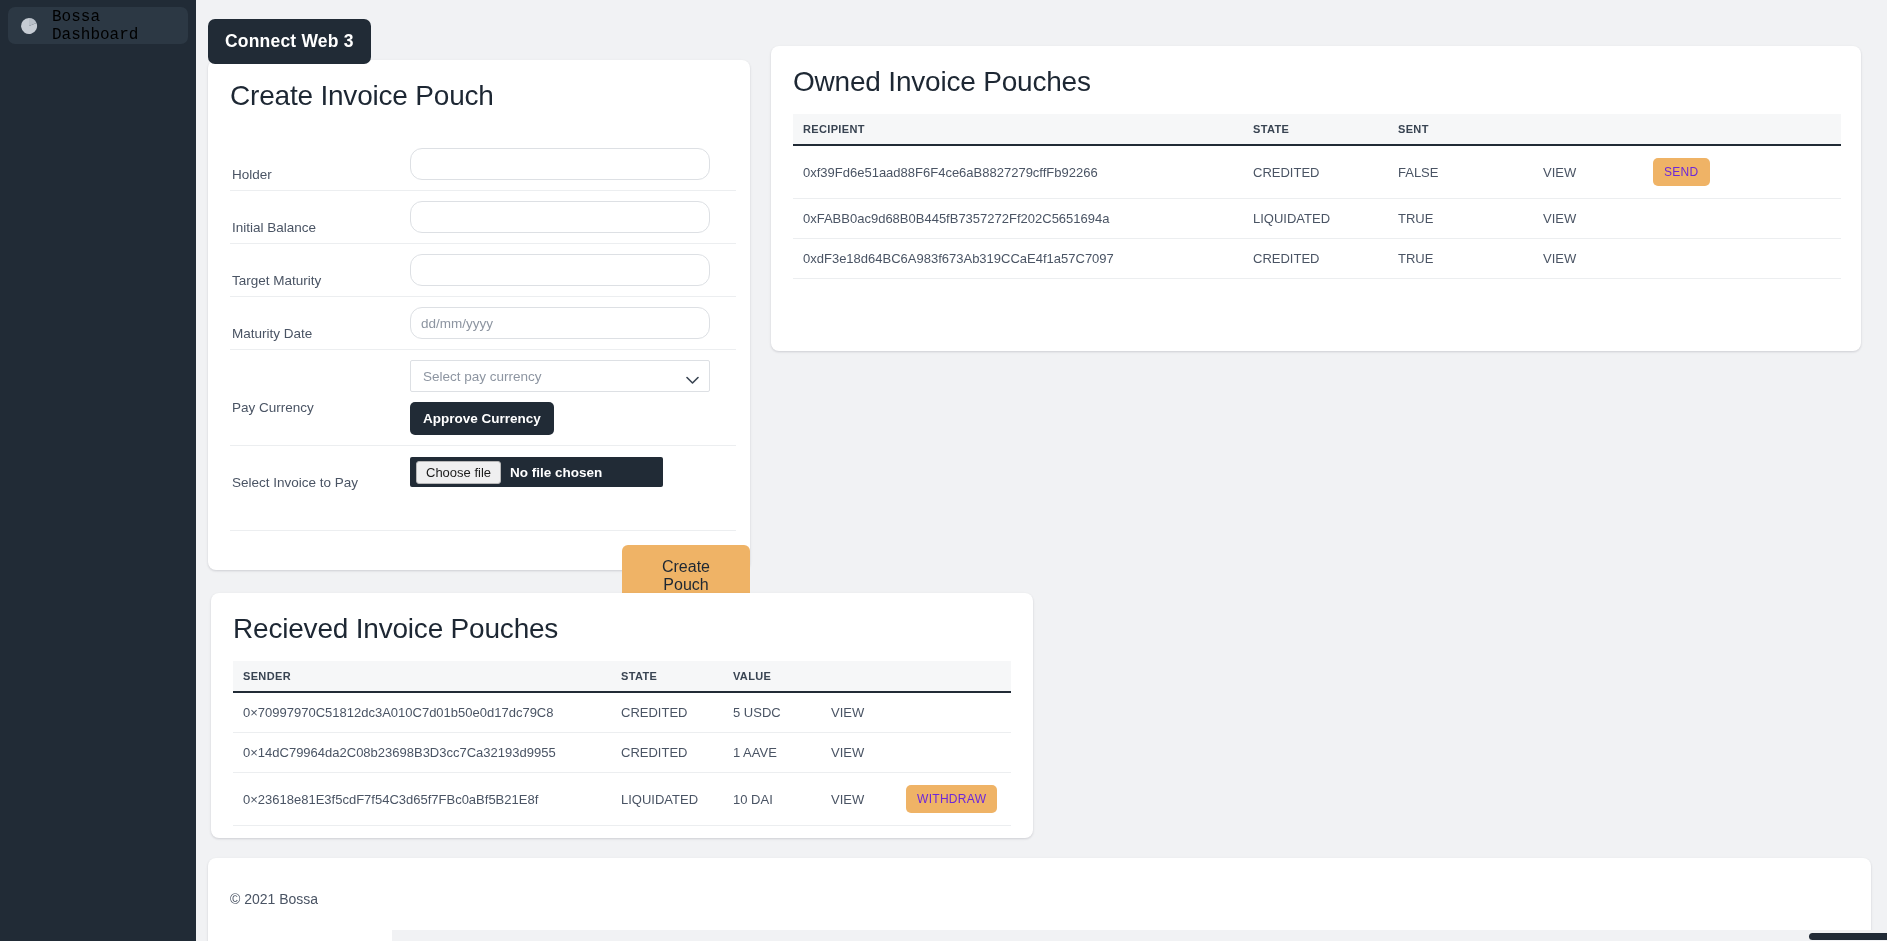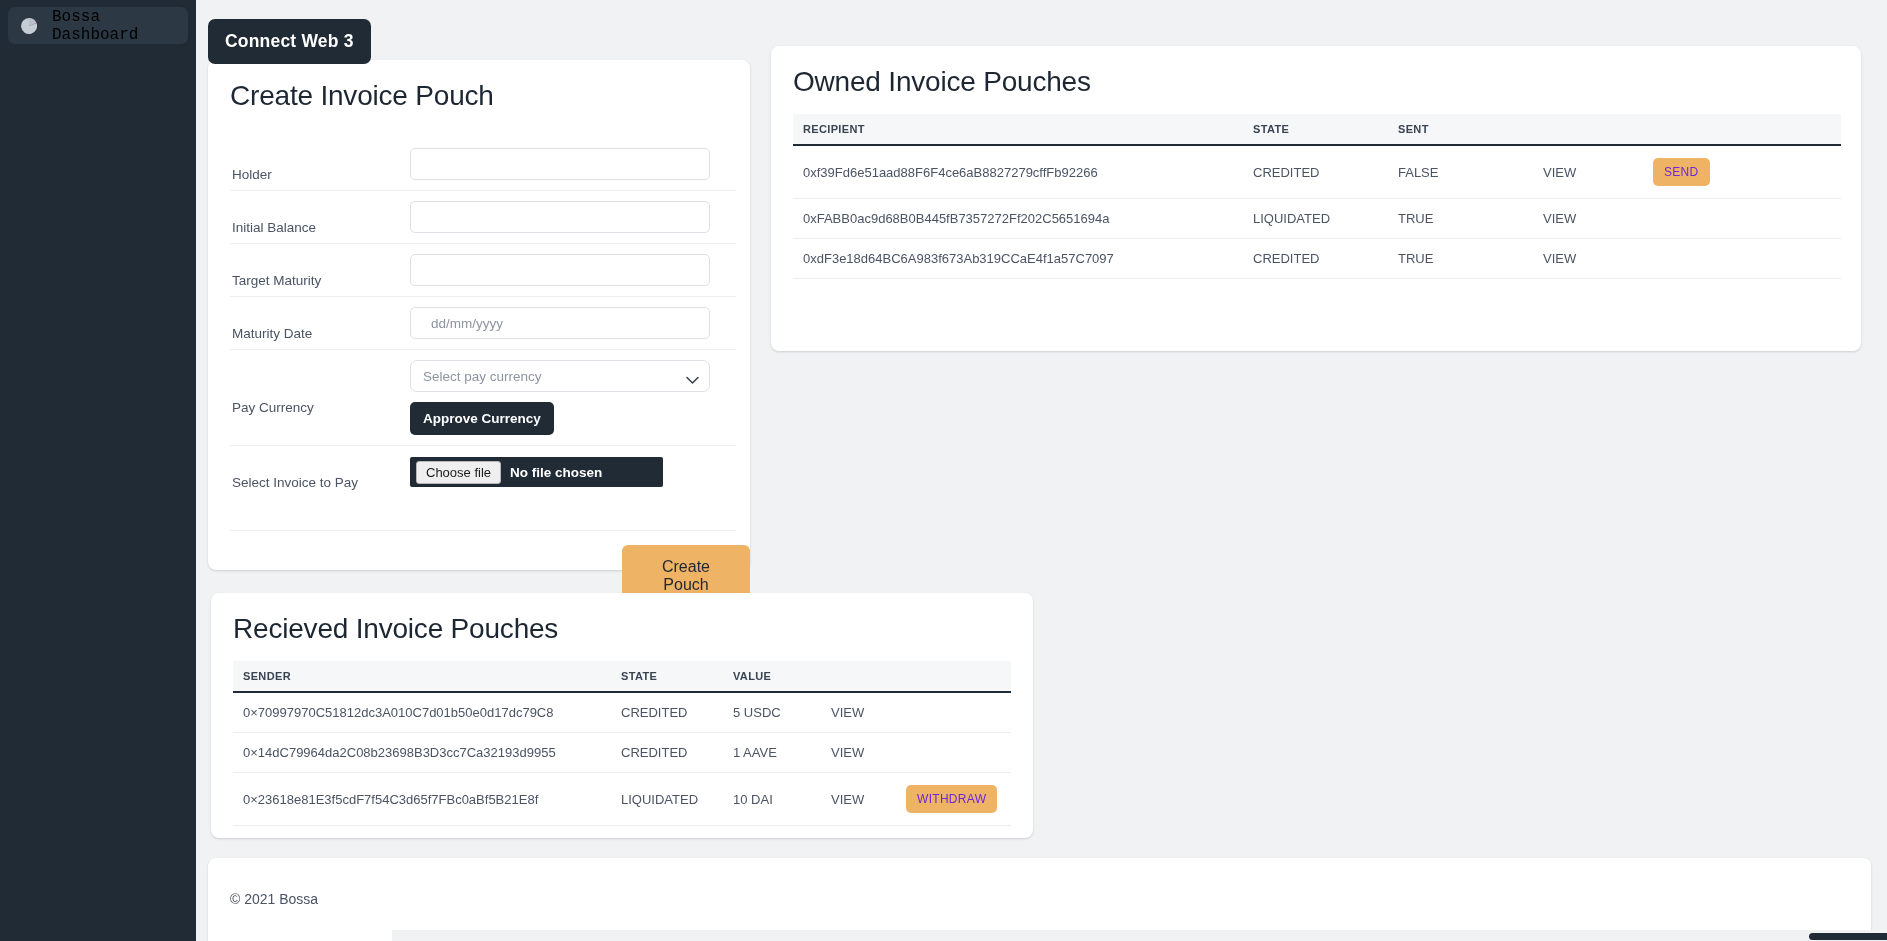--- a/index.html
+++ b/index.html
@@ -87,34 +87,34 @@
     flex: 0 0 180px;
     font-size: 13.5px;
     color: #4a5464;
     padding-top: 10px;
     padding-left: 2px;
   }
   .field-col { flex: 1 1 auto; padding-bottom: 10px; }
   .text-input {
     width: 300px; height: 32px;
     border: 1px solid #dde0e4;
-    border-radius: 5px;
+    border-radius: 12px;
     background: #fff;
     font-size: 13.5px;
     color: #394452;
-    padding: 0 20px;
+    padding: 0 10px;
     font-family: "Liberation Sans", sans-serif;
     outline: none;
   }
   .text-input::placeholder { color: #8d95a1; }
   .select-wrap { position: relative; width: 300px; }
   .select-input {
     width: 300px; height: 32px;
     border: 1px solid #dde0e4;
-    border-radius: 7px;
+    border-radius: 2px;
     background: #fff;
     font-size: 13.5px;
     color: #8d95a1;
     padding: 0 30px 0 12px;
     display: flex; align-items: center;
     cursor: pointer;
   }
   #chevron {
     position: absolute; right: 11px; top: 11px;
     pointer-events: none;

